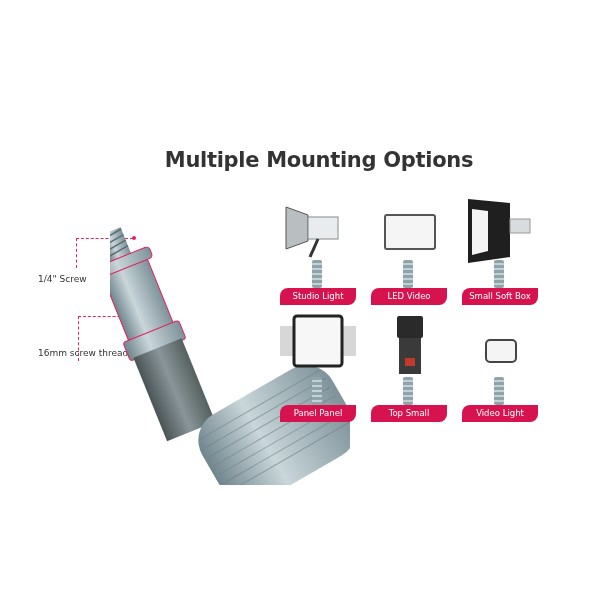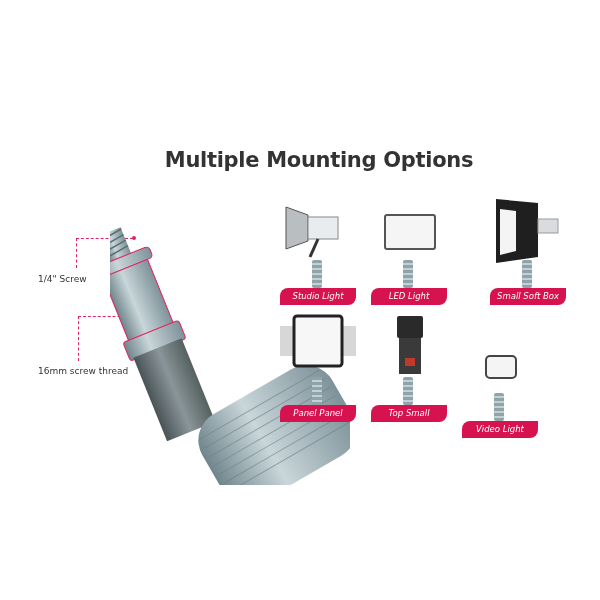--- a/index.html
+++ b/index.html
@@ -7,38 +7,38 @@
          font-family: "DejaVu Sans", "Liberation Sans", sans-serif; }
   .title { position: absolute; top: 148px; left: 0; width: 600px; text-align: center;
            font-size: 21px; font-weight: bold; color: #333333; letter-spacing: -0.3px; margin-left: 19px; }
   .callout-label { position: absolute; font-size: 9px; color: #333; }
   .dash-h { position: absolute; height: 0; border-top: 1.5px dashed #e0245e; }
   .dash-v { position: absolute; width: 0; border-left: 1.5px dashed #e0245e; }
   .dot { position: absolute; width: 4px; height: 4px; border-radius: 50%; background: #e0245e; }
   .product { position: absolute; width: 76px; height: 110px; }
   .badge { position: absolute; bottom: 0; left: 0; width: 76px; height: 17px; background: #d6124f;
            color: #fff; font-size: 8.5px; line-height: 17px; text-align: center;
-           border-radius: 8px 0 8px 0; white-space: nowrap; font-style: italic; }
+           border-radius: 8px 0 8px 0; white-space: nowrap; }
   .pole { position: absolute; left: 32px; width: 10px; bottom: 17px; height: 28px;
           background: repeating-linear-gradient(180deg, #8ea3aa 0 3px, #c3d1d5 3px 5px); border-radius: 2px; }
 </style>
 </head>
 <body>
 
 <div class="title">Multiple Mounting Options</div>
 
 <div class="dash-v" style="left:76px; top:238px; height:30px;"></div>
 <div class="dash-h" style="left:76px; top:238px; width:57px;"></div>
 <div class="dot" style="left:132px; top:236px;"></div>
 <div class="callout-label" style="left:38px; top:274px;">1/4" Screw</div>
 
 <div class="dash-v" style="left:78px; top:316px; height:45px;"></div>
 <div class="dash-h" style="left:78px; top:316px; width:77px;"></div>
 <div class="dot" style="left:154px; top:314px;"></div>
-<div class="callout-label" style="left:38px; top:366px;">16mm screw thread</div>
+<div class="callout-label" style="left:38px; top:348px;">16mm screw thread</div>
 
 <svg style="position:absolute; left:110px; top:195px;" width="240" height="290" viewBox="0 0 240 290">
   <defs>
     <linearGradient id="mg" x1="0" x2="1" y1="0" y2="0">
       <stop offset="0" stop-color="#6f858c"></stop>
         <stop offset="0.4" stop-color="#c9d6da"></stop>
         <stop offset="1" stop-color="#7d9299"></stop>
     </linearGradient>
     <linearGradient id="dg" x1="0" x2="1" y1="0" y2="0">
       <stop offset="0" stop-color="#4a5457"></stop>
@@ -79,24 +79,24 @@
   </svg>
   <div class="pole"></div>
   <div class="badge">Studio Light</div>
 </div>
 
 <div class="product" style="left:371px; top:195px;">
   <svg width="76" height="70" style="position:absolute;top:0;left:0">
     <rect x="14" y="20" width="50" height="34" rx="2" fill="#f5f5f5" stroke="#555" stroke-width="2"></rect>
   </svg>
   <div class="pole"></div>
-  <div class="badge">LED Light</div>
+  <div class="badge">LED Video</div>
 </div>
 
-<div class="product" style="left:462px; top:195px;margin-left:28px;">
+<div class="product" style="left:462px; top:195px;">
   <svg width="76" height="70" style="position:absolute;top:0;left:0">
     <polygon points="6,4 48,8 48,62 6,68" fill="#1f1f1f"></polygon>
     <polygon points="10,14 26,16 26,56 10,60" fill="#f4f4f4"></polygon>
     <rect x="48" y="24" width="20" height="14" fill="#d9dcde" stroke="#999"></rect>
   </svg>
   <div class="pole"></div>
   <div class="badge">Small Soft Box</div>
 </div>
 
 <div class="product" style="left:280px; top:312px;">
@@ -112,19 +112,19 @@
 <div class="product" style="left:371px; top:312px;">
   <svg width="76" height="70" style="position:absolute;top:0;left:0">
     <rect x="26" y="4" width="26" height="22" rx="2" fill="#2a2a2a"></rect>
     <rect x="28" y="26" width="22" height="36" fill="#3a3a3a"></rect>
     <rect x="34" y="46" width="10" height="8" fill="#c0392b"></rect>
   </svg>
   <div class="pole"></div>
   <div class="badge">Top Small</div>
 </div>
 
-<div class="product" style="left:462px; top:328px;">
+<div class="product" style="left:462px; top:312px;">
   <svg width="76" height="70" style="position:absolute;top:0;left:0">
     <rect x="24" y="28" width="30" height="22" rx="4" fill="#f4f4f4" stroke="#444" stroke-width="2"></rect>
   </svg>
   <div class="pole"></div>
   <div class="badge">Video Light</div>
 </div>
 
 </body></html>

